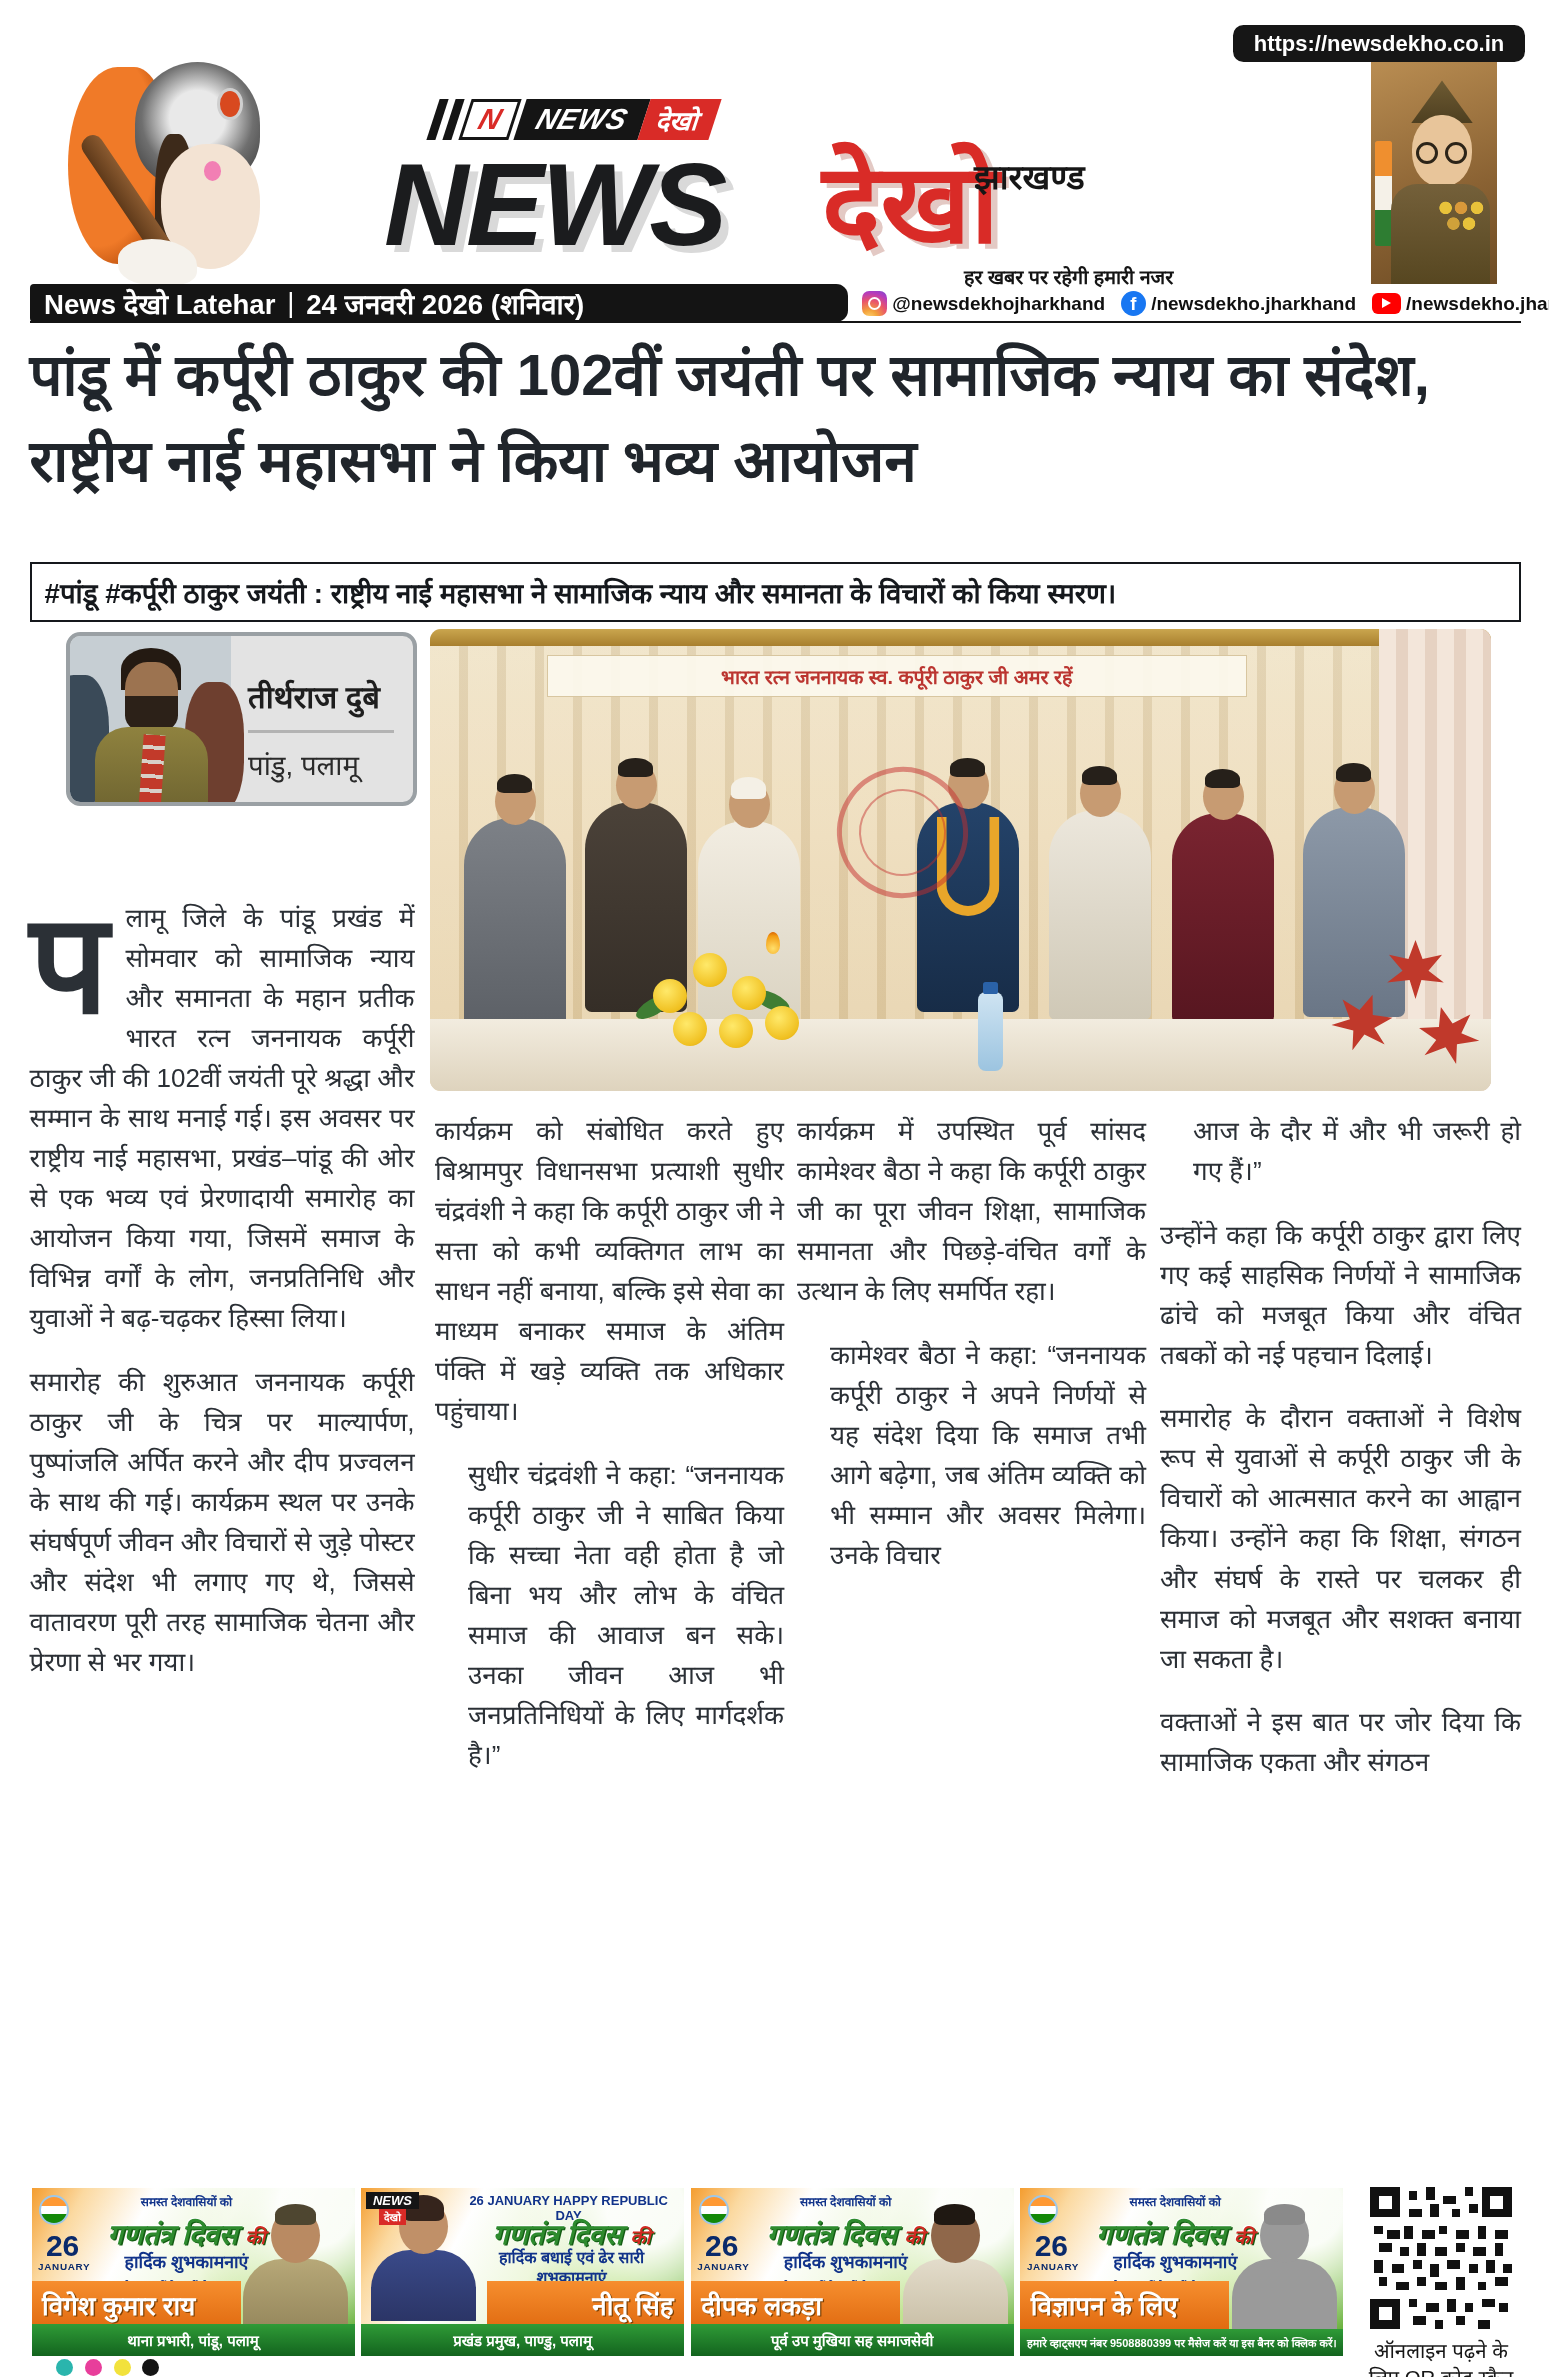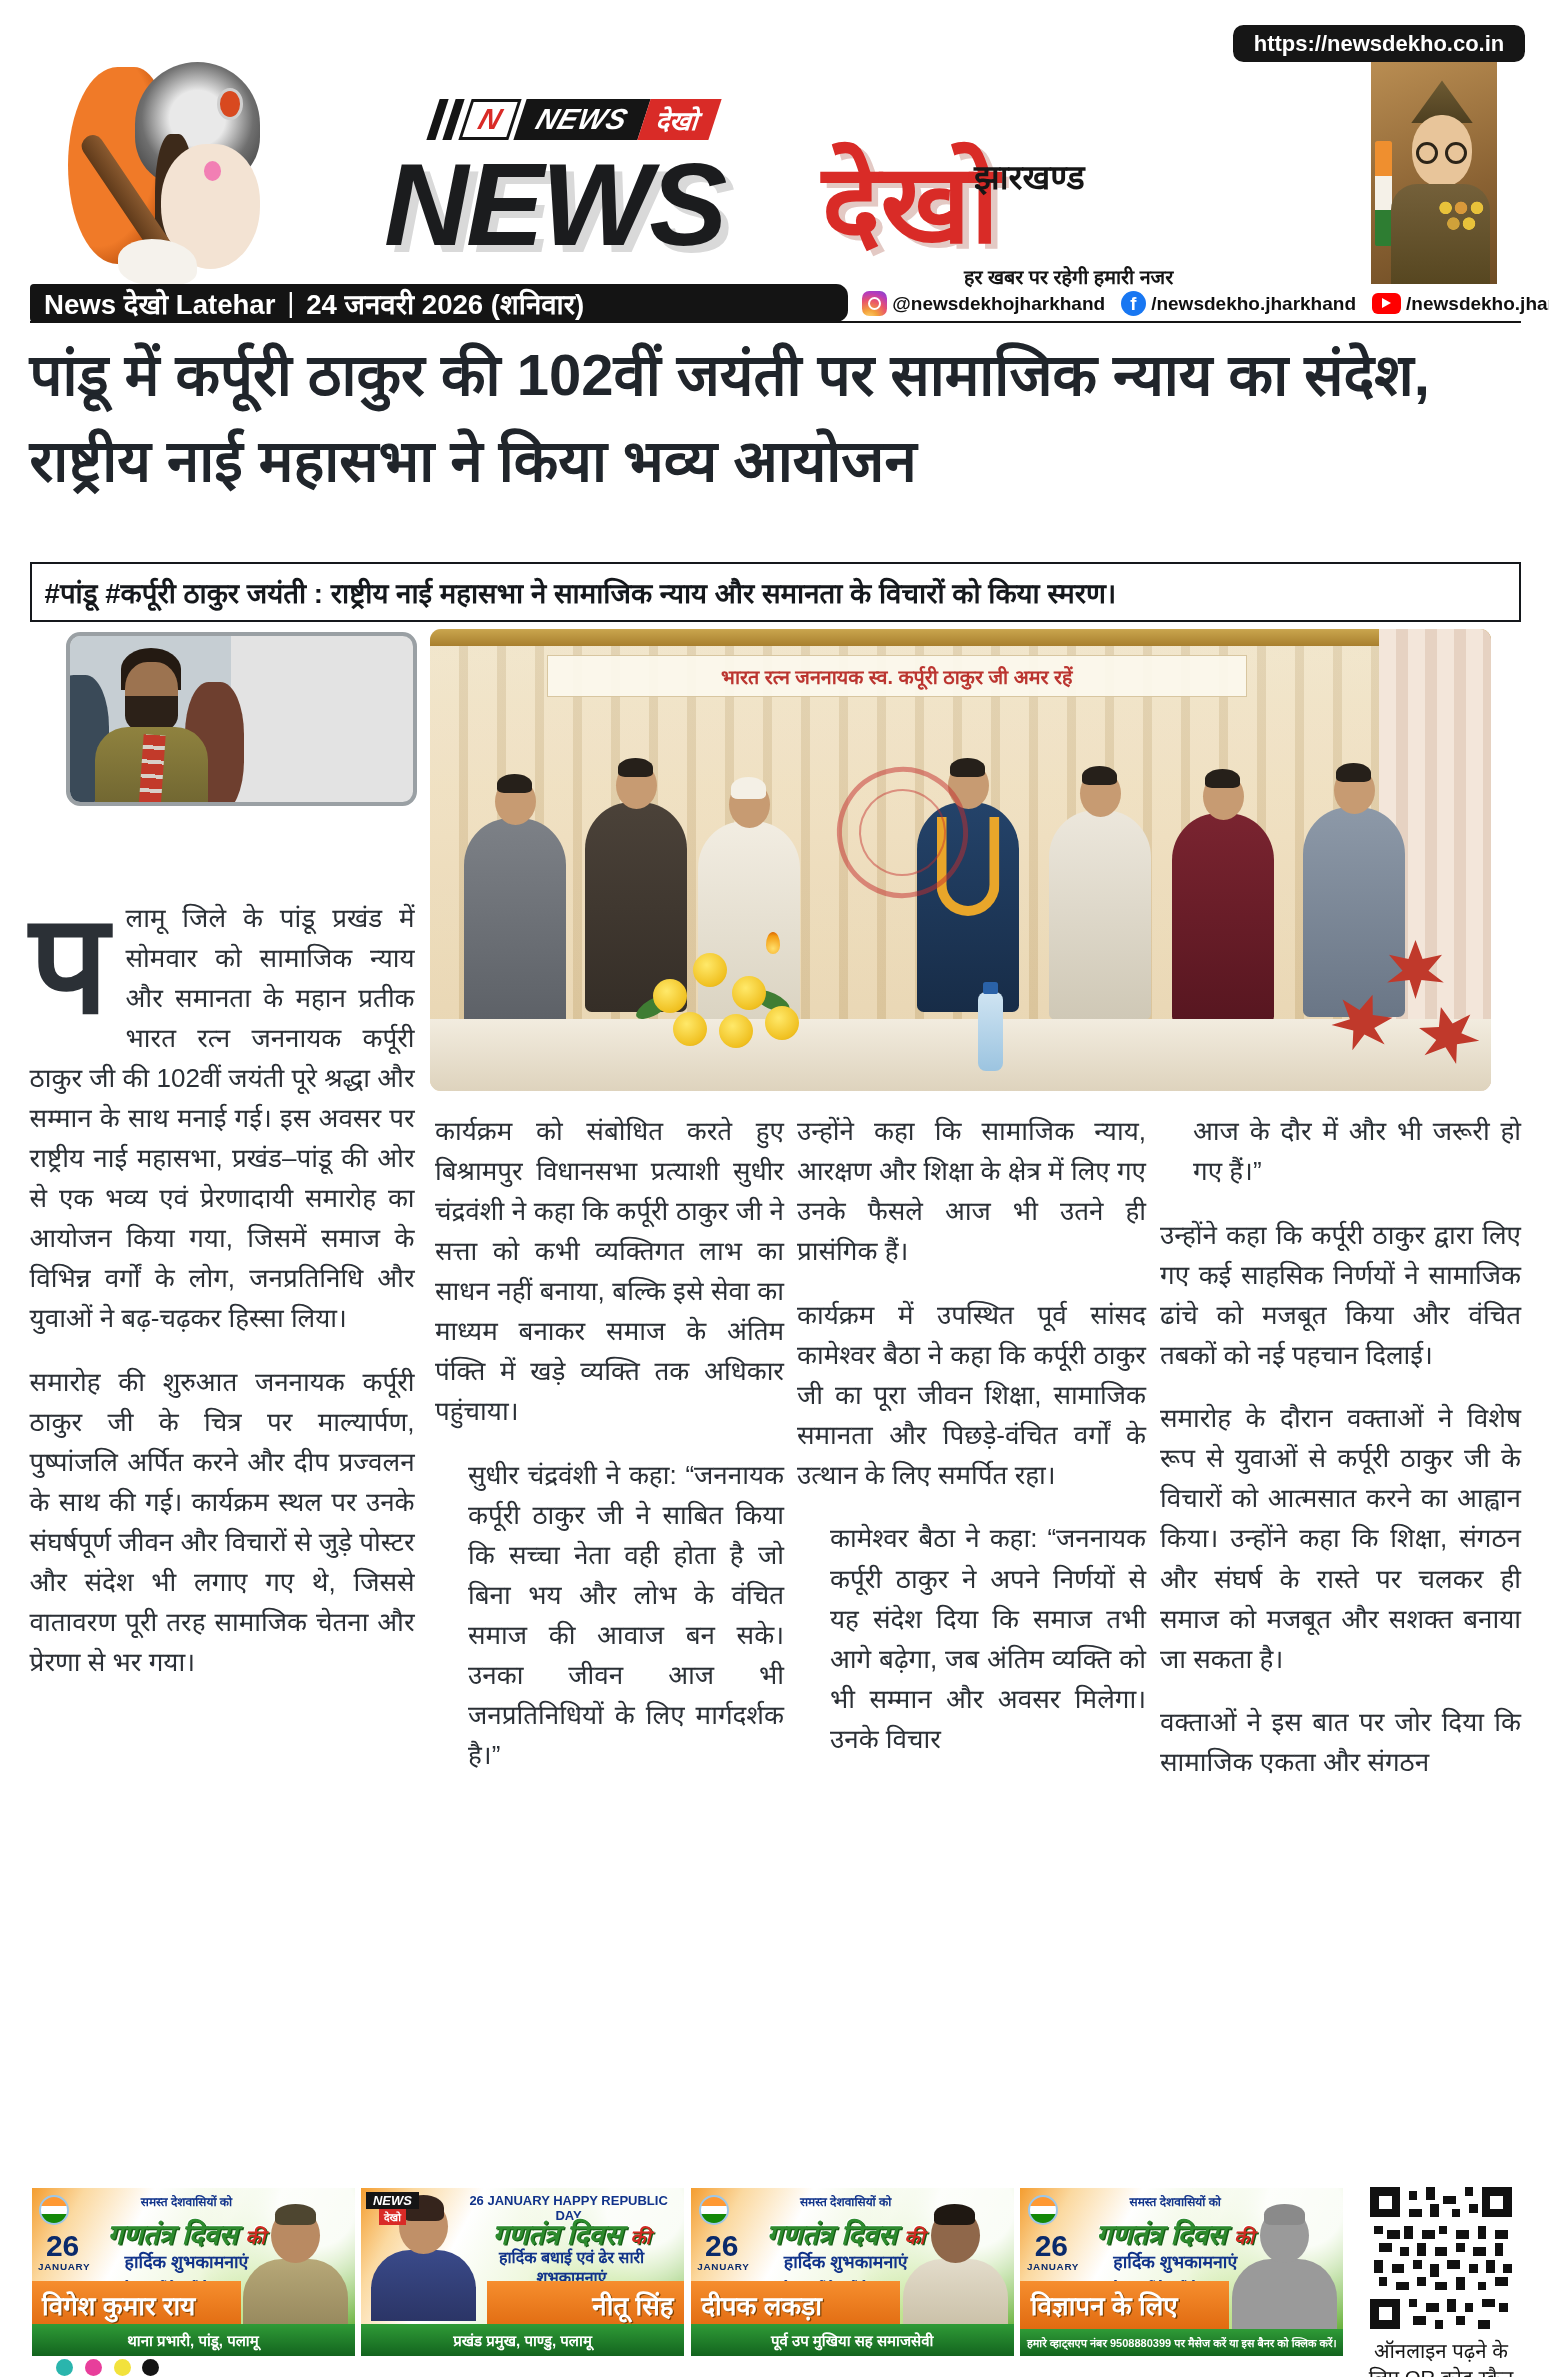--- a/index.html
+++ b/index.html
@@ -251,20 +251,25 @@
   <div class="byline">
     <div class="by-photo">
       <div class="byp-bg1"></div>
       <div class="byp-bg2"></div>
       <div class="byp-hair"></div>
       <div class="byp-face"></div>
       <div class="byp-beard"></div>
       <div class="byp-shirt"></div>
       <div class="byp-lanyard"></div>
     </div>
+    <div class="by-info">
+      <div class="by-name">तीर्थराज दुबे</div>
+      <div class="by-div"></div>
+      <div class="by-loc">पांडु, पलामू</div>
+    </div>
   </div>
 
   <div class="photo">
     <div class="photo-valance"></div>
     <div class="photo-curtain-r"></div>
     <div class="photo-banner">
       <div class="l1">भारत रत्न जननायक स्व. कर्पूरी ठाकुर जी अमर रहें</div>
     </div>
 
     <div class="pp" style="left:34px; bottom:63px;">
@@ -319,21 +324,20 @@
 
   <div class="col" id="col1">
     <p><span class="dropcap">प</span><span>लामू जिले के पांडू प्रखंड में सोमवार को सामाजिक न्याय और समानता के महान प्रतीक भारत रत्न जननायक कर्पूरी ठाकुर जी की 102वीं जयंती पूरे श्रद्धा और सम्मान के साथ मनाई गई। इस अवसर पर राष्ट्रीय नाई महासभा, प्रखंड–पांडू की ओर से एक भव्य एवं प्रेरणादायी समारोह का आयोजन किया गया, जिसमें समाज के विभिन्न वर्गों के लोग, जनप्रतिनिधि और युवाओं ने बढ़-चढ़कर हिस्सा लिया।</span></p>
     <p>समारोह की शुरुआत जननायक कर्पूरी ठाकुर जी के चित्र पर माल्यार्पण, पुष्पांजलि अर्पित करने और दीप प्रज्वलन के साथ की गई। कार्यक्रम स्थल पर उनके संघर्षपूर्ण जीवन और विचारों से जुड़े पोस्टर और संदेश भी लगाए गए थे, जिससे वातावरण पूरी तरह सामाजिक चेतना और प्रेरणा से भर गया।</p>
   </div>
   <div class="col" id="col2">
     <p>कार्यक्रम को संबोधित करते हुए बिश्रामपुर विधानसभा प्रत्याशी सुधीर चंद्रवंशी ने कहा कि कर्पूरी ठाकुर जी ने सत्ता को कभी व्यक्तिगत लाभ का साधन नहीं बनाया, बल्कि इसे सेवा का माध्यम बनाकर समाज के अंतिम पंक्ति में खड़े व्यक्ति तक अधिकार पहुंचाया।</p>
     <p class="q">सुधीर चंद्रवंशी ने कहा: “जननायक कर्पूरी ठाकुर जी ने साबित किया कि सच्चा नेता वही होता है जो बिना भय और लोभ के वंचित समाज की आवाज बन सके। उनका जीवन आज भी जनप्रतिनिधियों के लिए मार्गदर्शक है।”</p>
   </div>
   <div class="col" id="col3">
-    <p>उन्होंने कहा कि सामाजिक न्याय, आरक्षण और शिक्षा के क्षेत्र में लिए गए उनके फैसले आज भी उतने ही प्रासंगिक हैं।</p>
     <p>कार्यक्रम में उपस्थित पूर्व सांसद कामेश्वर बैठा ने कहा कि कर्पूरी ठाकुर जी का पूरा जीवन शिक्षा, सामाजिक समानता और पिछड़े-वंचित वर्गों के उत्थान के लिए समर्पित रहा।</p>
     <p class="q">कामेश्वर बैठा ने कहा: “जननायक कर्पूरी ठाकुर ने अपने निर्णयों से यह संदेश दिया कि समाज तभी आगे बढ़ेगा, जब अंतिम व्यक्ति को भी सम्मान और अवसर मिलेगा। उनके विचार</p>
   </div>
   <div class="col" id="col4">
     <p class="q">आज के दौर में और भी जरूरी हो गए हैं।”</p>
     <p>उन्होंने कहा कि कर्पूरी ठाकुर द्वारा लिए गए कई साहसिक निर्णयों ने सामाजिक ढांचे को मजबूत किया और वंचित तबकों को नई पहचान दिलाई।</p>
     <p>समारोह के दौरान वक्ताओं ने विशेष रूप से युवाओं से कर्पूरी ठाकुर जी के विचारों को आत्मसात करने का आह्वान किया। उन्होंने कहा कि शिक्षा, संगठन और संघर्ष के रास्ते पर चलकर ही समाज को मजबूत और सशक्त बनाया जा सकता है।</p>
     <p>वक्ताओं ने इस बात पर जोर दिया कि सामाजिक एकता और संगठन</p>
   </div>
 

